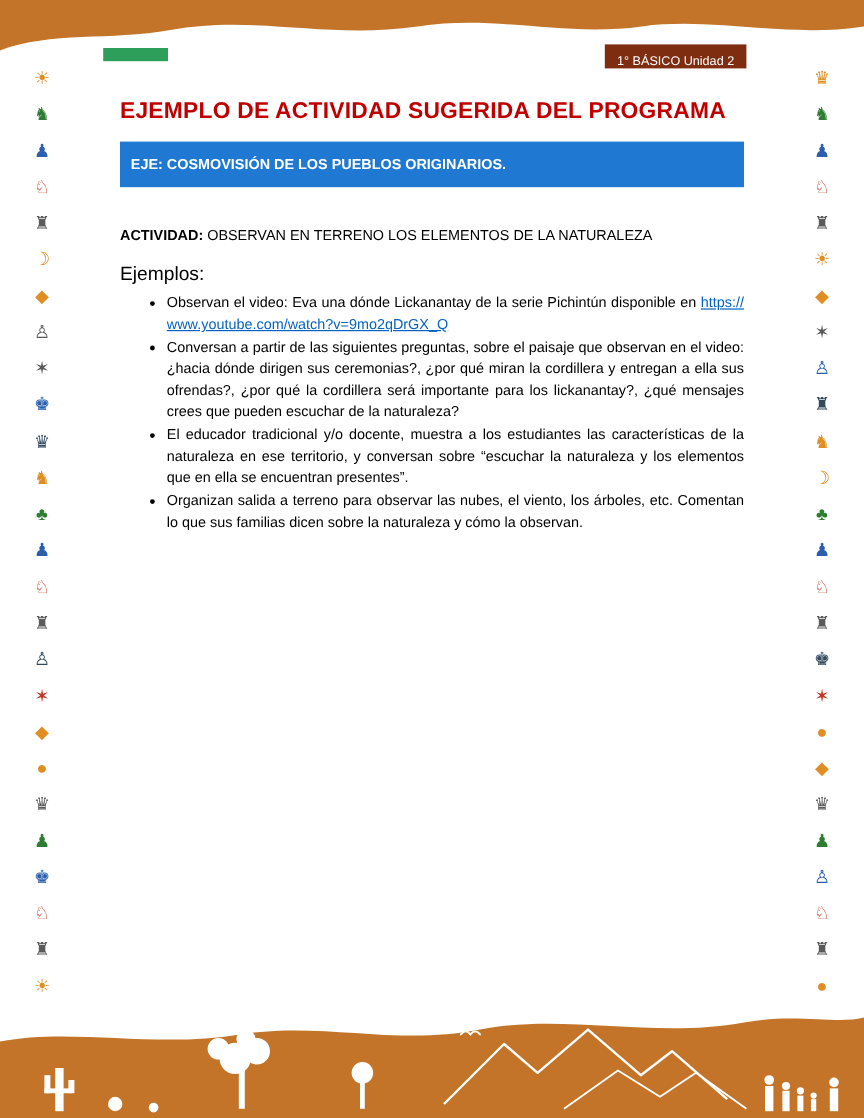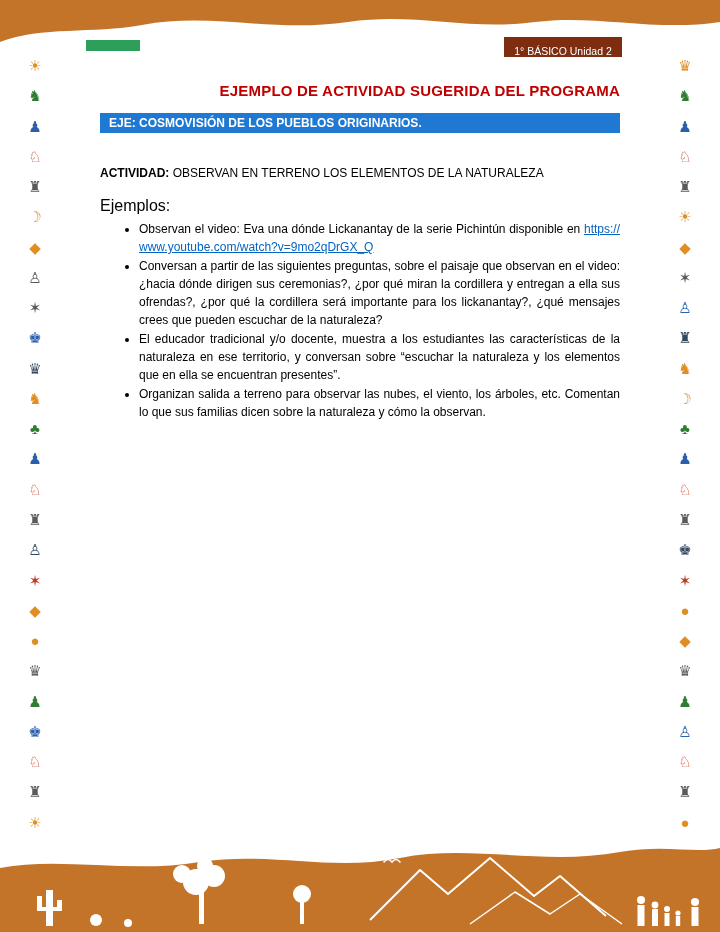--- a/index.html
+++ b/index.html
@@ -12,22 +12,22 @@
   .unit-label { position:absolute; top:37px; left:504px; width:118px; height:20px;
                 color:#ffffff; font-size:10.5px; display:flex; align-items:center; justify-content:center; }
 
   .margin-col { position:absolute; top:58px; height:772px; width:30px;
                 display:flex; flex-direction:column; justify-content:space-between; align-items:center; }
   .margin-col.left { left:20px; }
   .margin-col.right { right:20px; }
   .margin-col .icon { font-size:15px; line-height:1; }
 
   .content { position:absolute; left:100px; top:82px; width:520px; }
-  .title { text-align:right; font-size:15px; font-weight:bold; letter-spacing:0.2px; }
-  .eje-banner { margin-top:14px; height:20px; display:flex; align-items:center;
+  .title { text-align:left; font-size:19px; font-weight:bold; letter-spacing:0.2px; }
+  .eje-banner { margin-top:14px; height:38px; display:flex; align-items:center;
                 padding:0 9px; color:#ffffff; font-weight:bold; font-size:12px; }
   .activity { margin-top:33px; font-size:12px; color:#000; }
   .activity strong { font-weight:bold; }
   .examples { margin-top:17px; font-size:16px; color:#000; }
   ul.bullets { margin-top:5px; padding-left:39px; list-style-type:disc; }
   ul.bullets li { font-size:12px; line-height:1.5; text-align:justify; color:#000; margin-bottom:1px; }
   a.link { text-decoration:underline; word-break:break-all; cursor:pointer; }
 
   .bottom-band { position:absolute; bottom:0; left:0; width:720px; height:100px; display:block; }
 </style>

